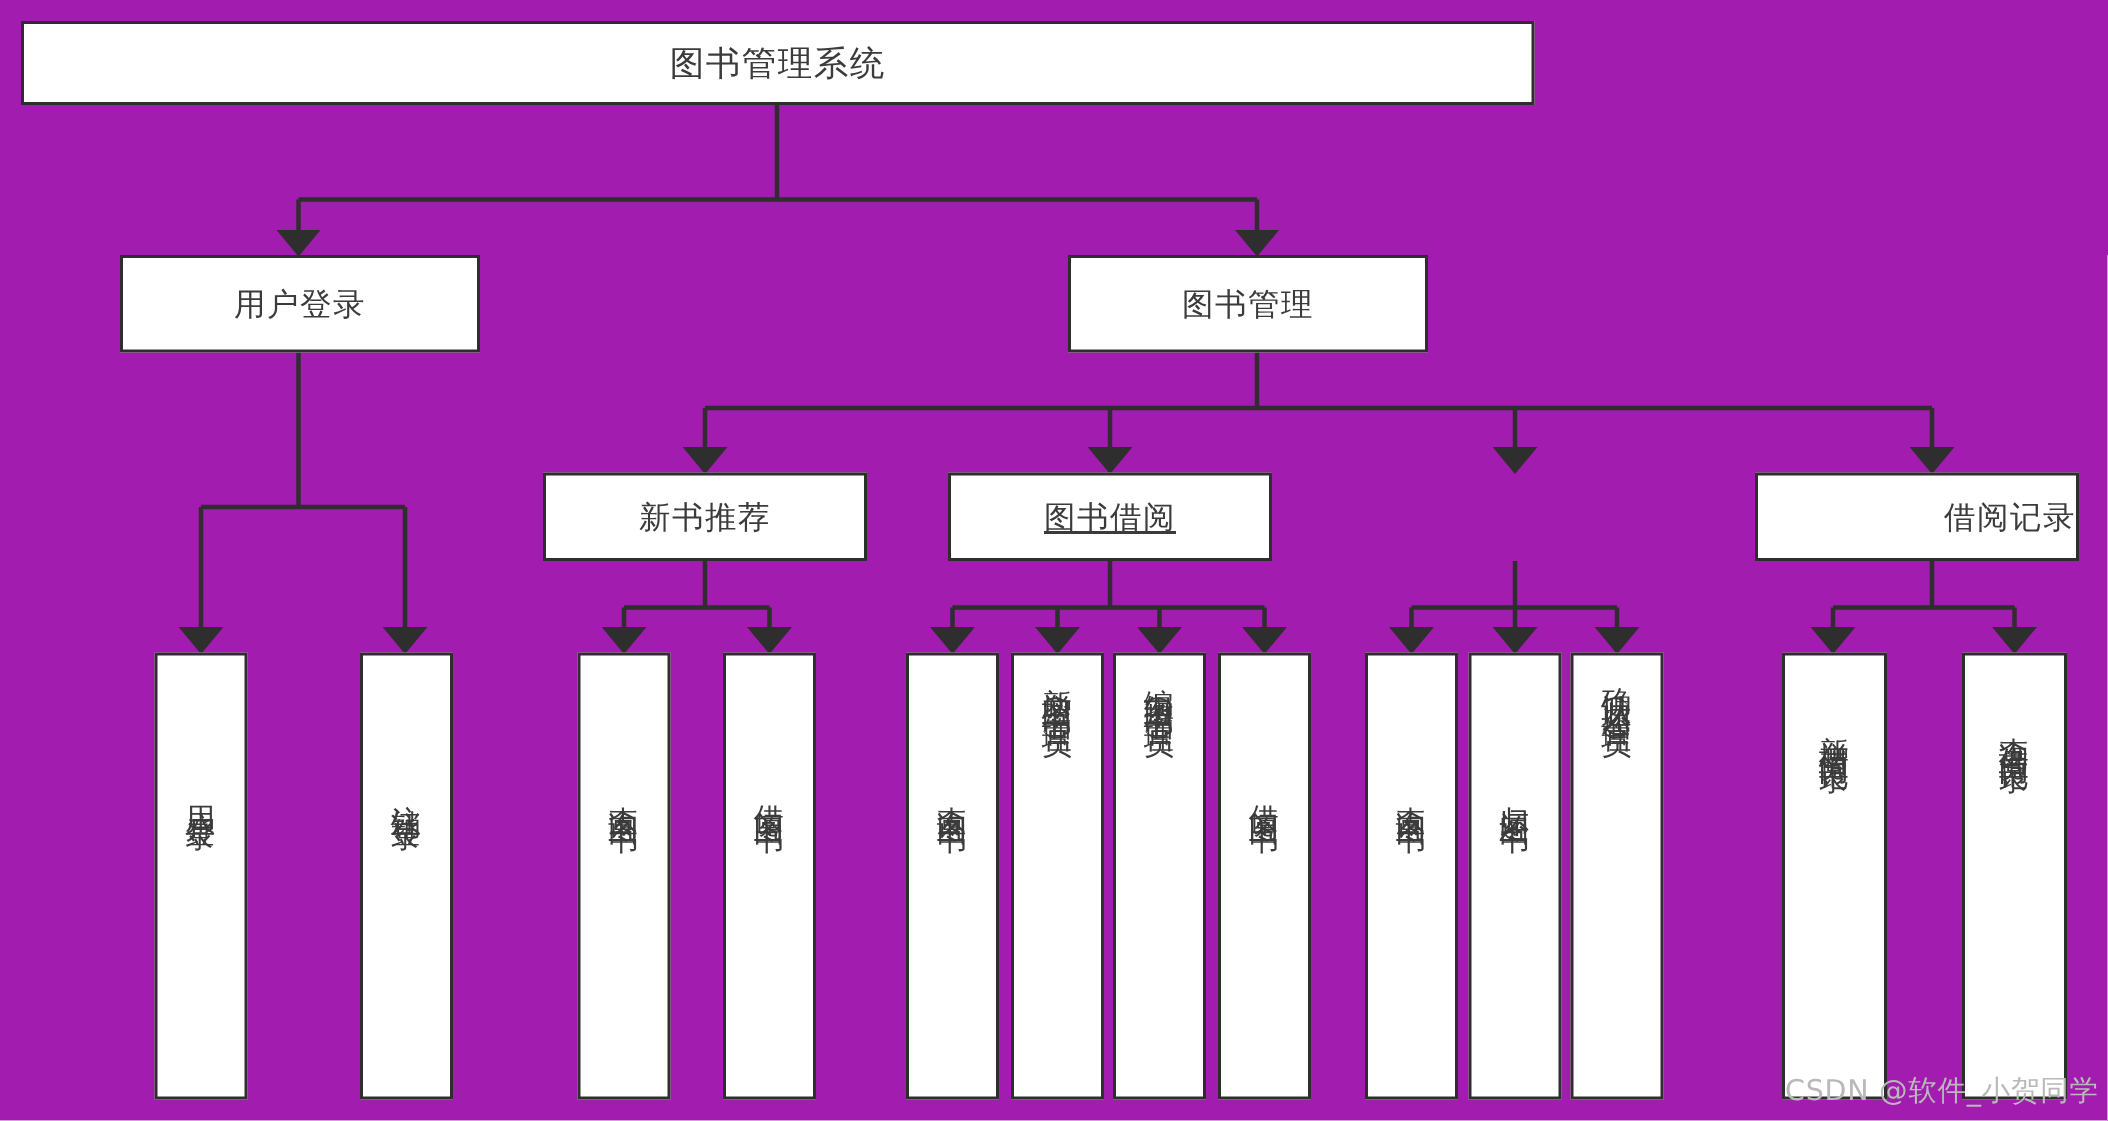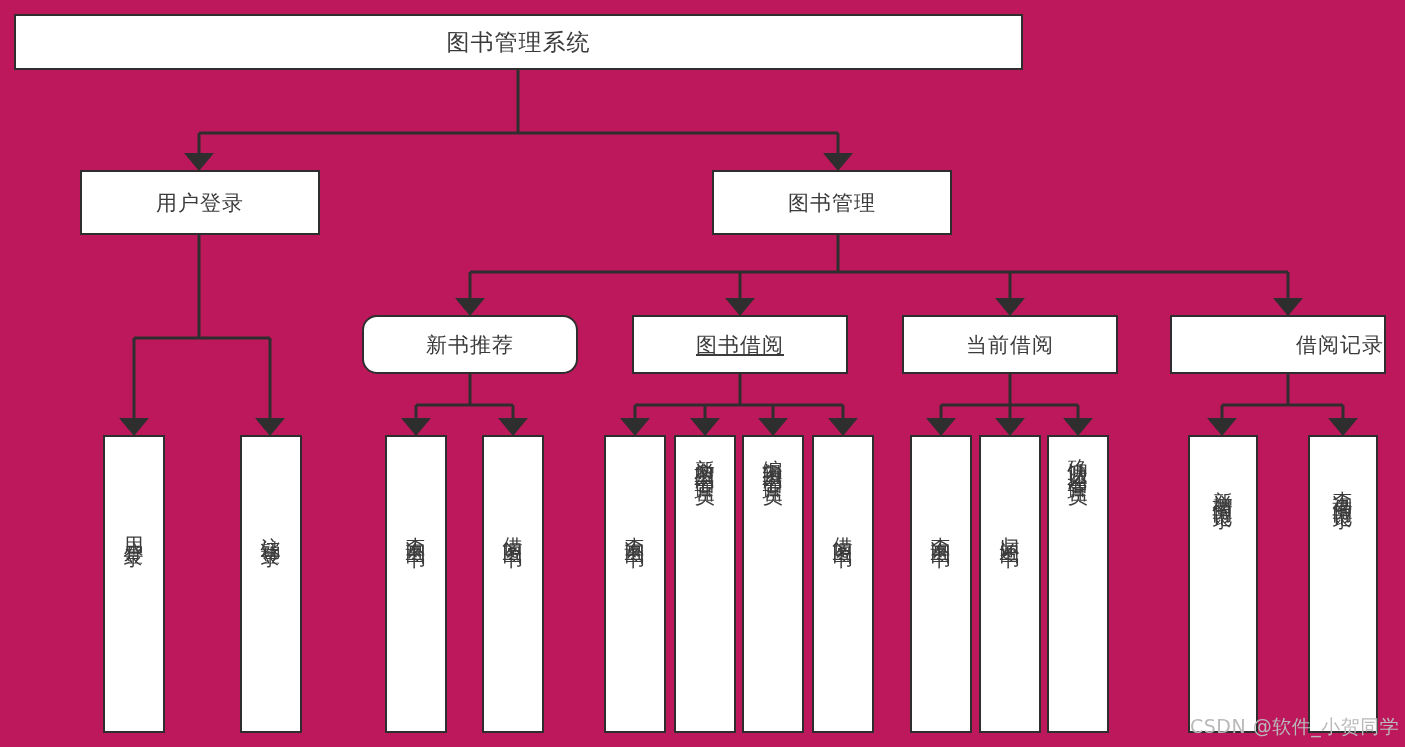--- a/index.html
+++ b/index.html
@@ -7,21 +7,21 @@
     padding: 0;
     background: #ffffff;
   }
   body {
     font-family: "DejaVu Sans", "Liberation Sans", sans-serif;
   }
   #canvas {
     position: relative;
     width: 1405px;
     height: 747px;
-    background: #be185d;
+    background: #a21caf;
     overflow: hidden;
   }
   svg#wires {
     position: absolute;
     left: 0;
     top: 0;
     width: 1405px;
     height: 747px;
     pointer-events: none;
   }
@@ -130,28 +130,25 @@
     <span>图书管理系统</span>
   </div>
 
   <div class="node lvl2" style="left:80px; top:170px; width:240px; height:65px;">
     <span>用户登录</span>
   </div>
   <div class="node lvl2" style="left:712px; top:170px; width:240px; height:65px;">
     <span>图书管理</span>
   </div>
 
-  <div class="node lvl3" style="left:362px; top:315px; width:216px; height:59px;border-radius:15px;">
+  <div class="node lvl3" style="left:362px; top:315px; width:216px; height:59px;">
     <span>新书推荐</span>
   </div>
   <div class="node lvl3" style="left:632px; top:315px; width:216px; height:59px;text-decoration:underline;">
     <span>图书借阅</span>
-  </div>
-  <div class="node lvl3" style="left:902px; top:315px; width:216px; height:59px;">
-    <span>当前借阅</span>
   </div>
   <div class="node lvl3" style="left:1170px; top:315px; width:216px; height:59px;justify-content:flex-end;">
     <span>借阅记录</span>
   </div>
 
   <div class="node leaf" style="left:103px; top:435px; width:62px; height:298px; padding-top:84px;">
     <span class="vtext">用户登录</span>
   </div>
   <div class="node leaf" style="left:240px; top:435px; width:62px; height:298px; padding-top:84px;">
     <span class="vtext">注销登录</span>

